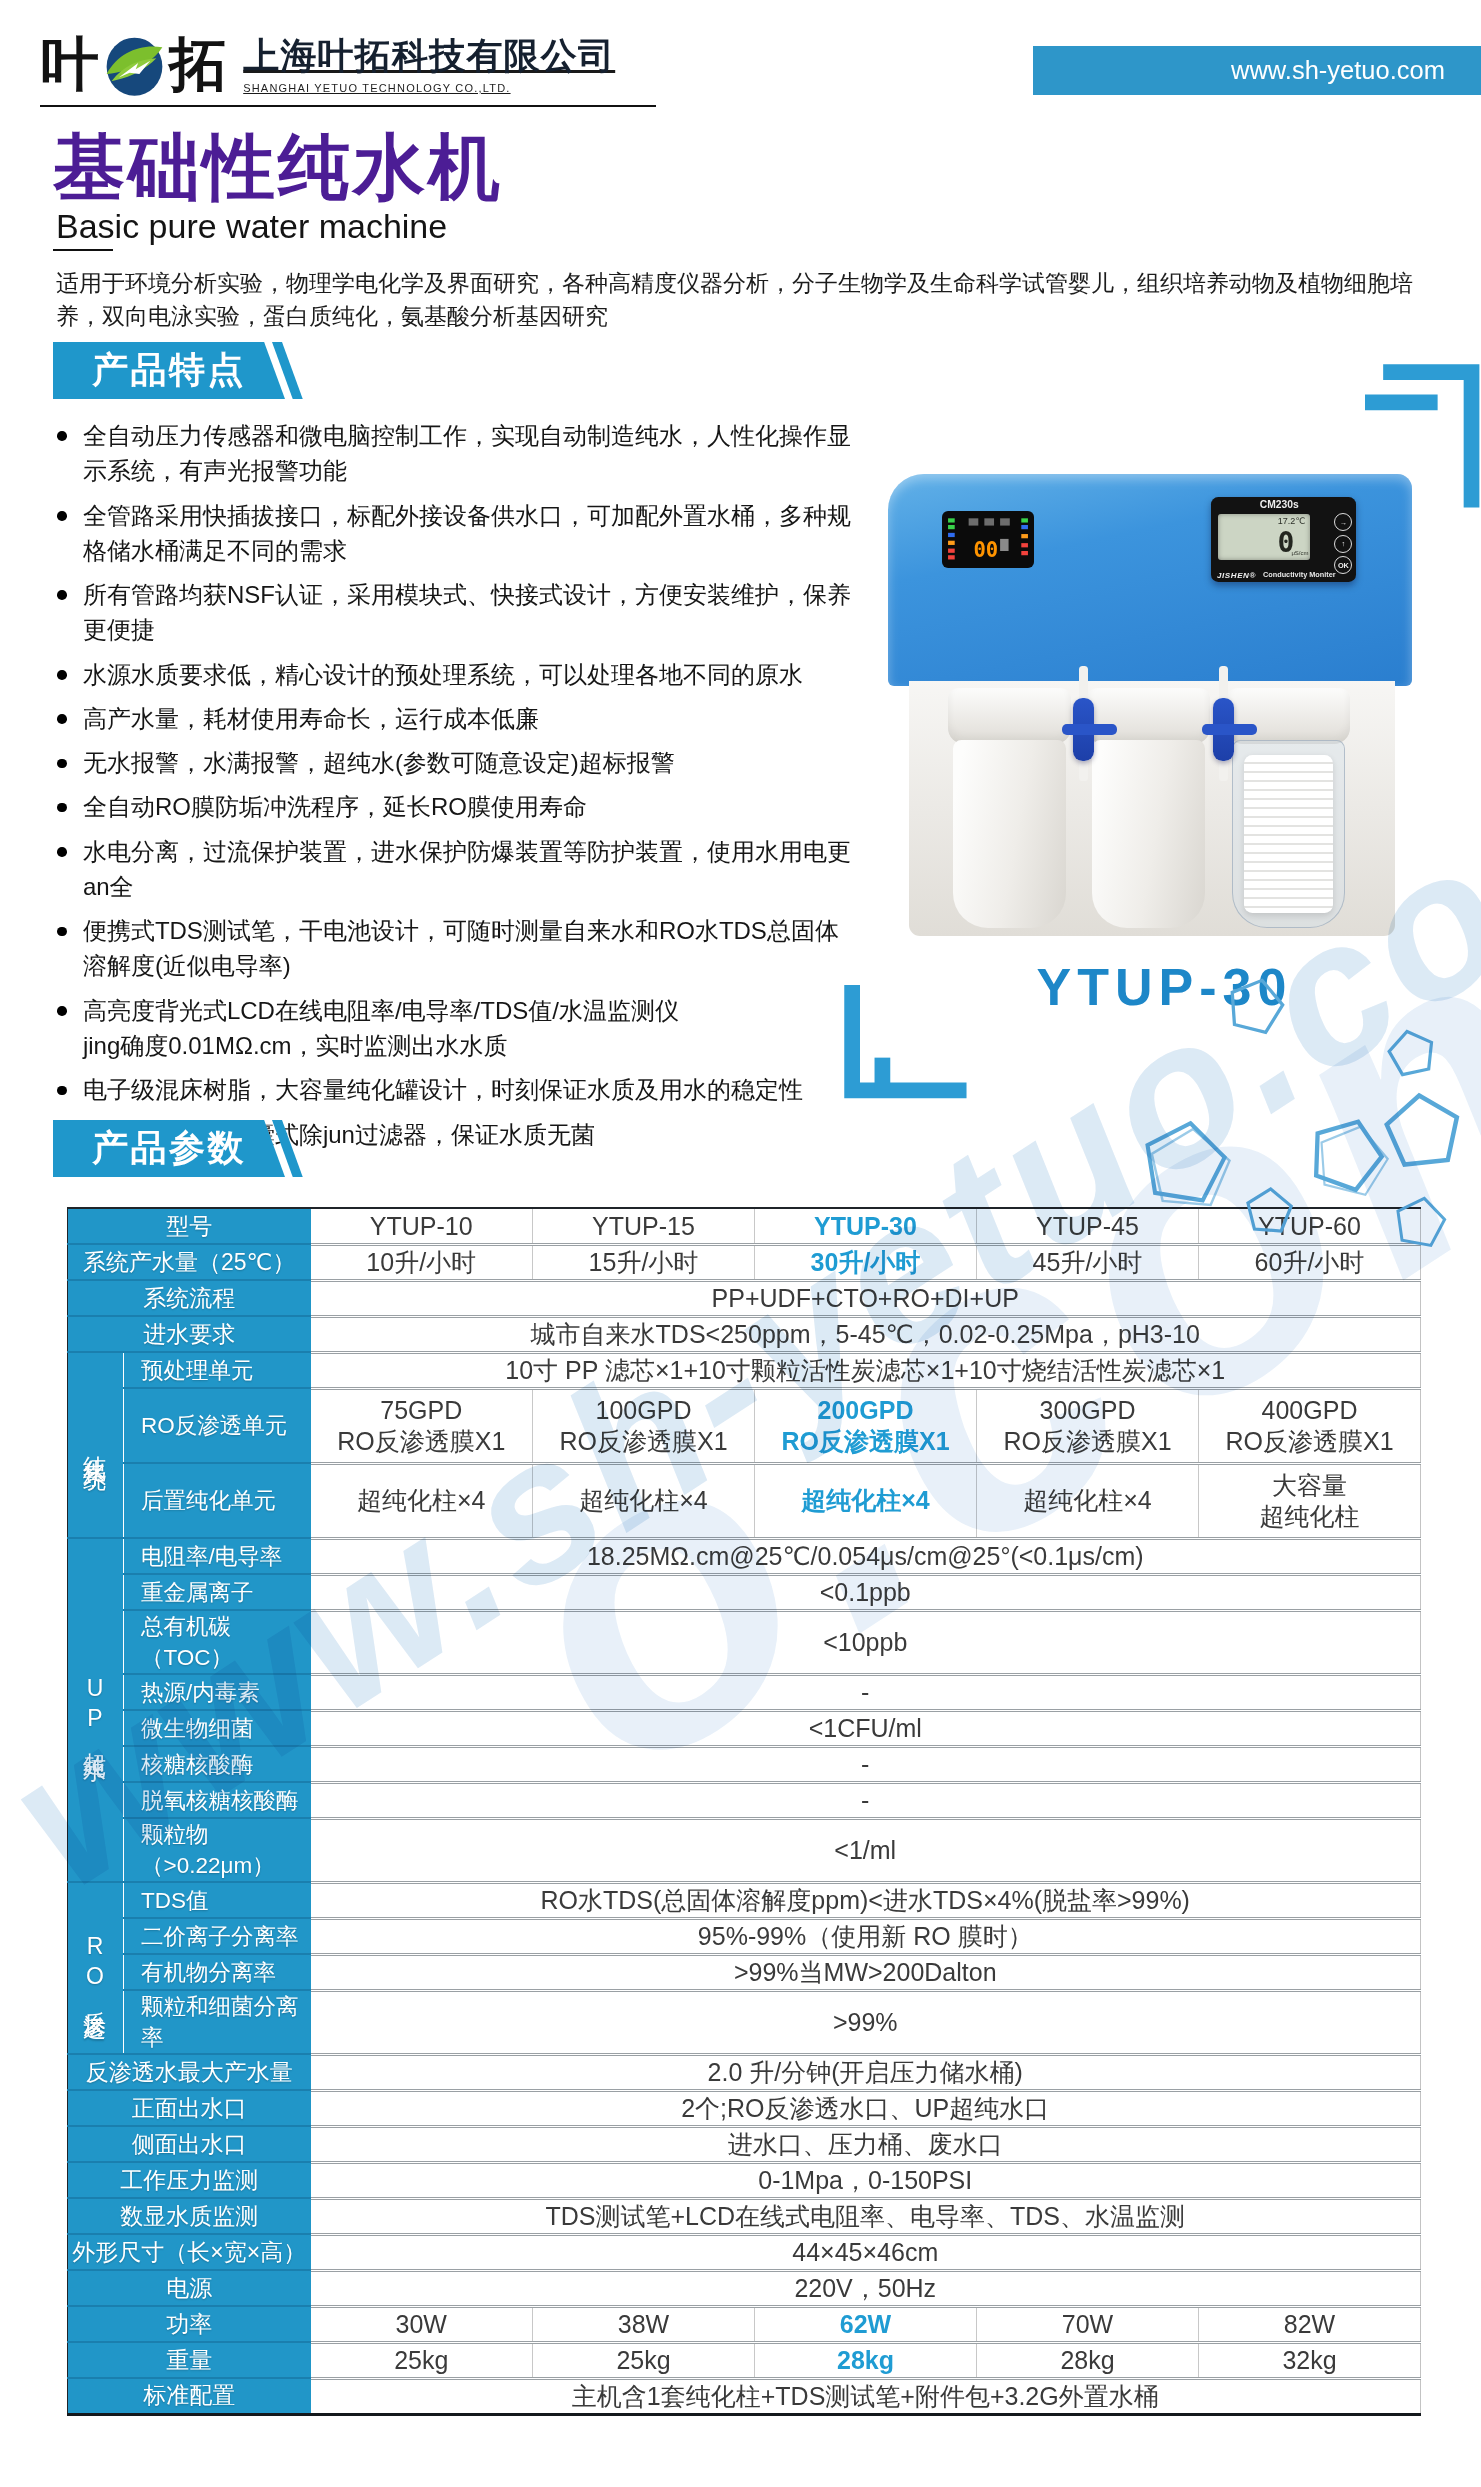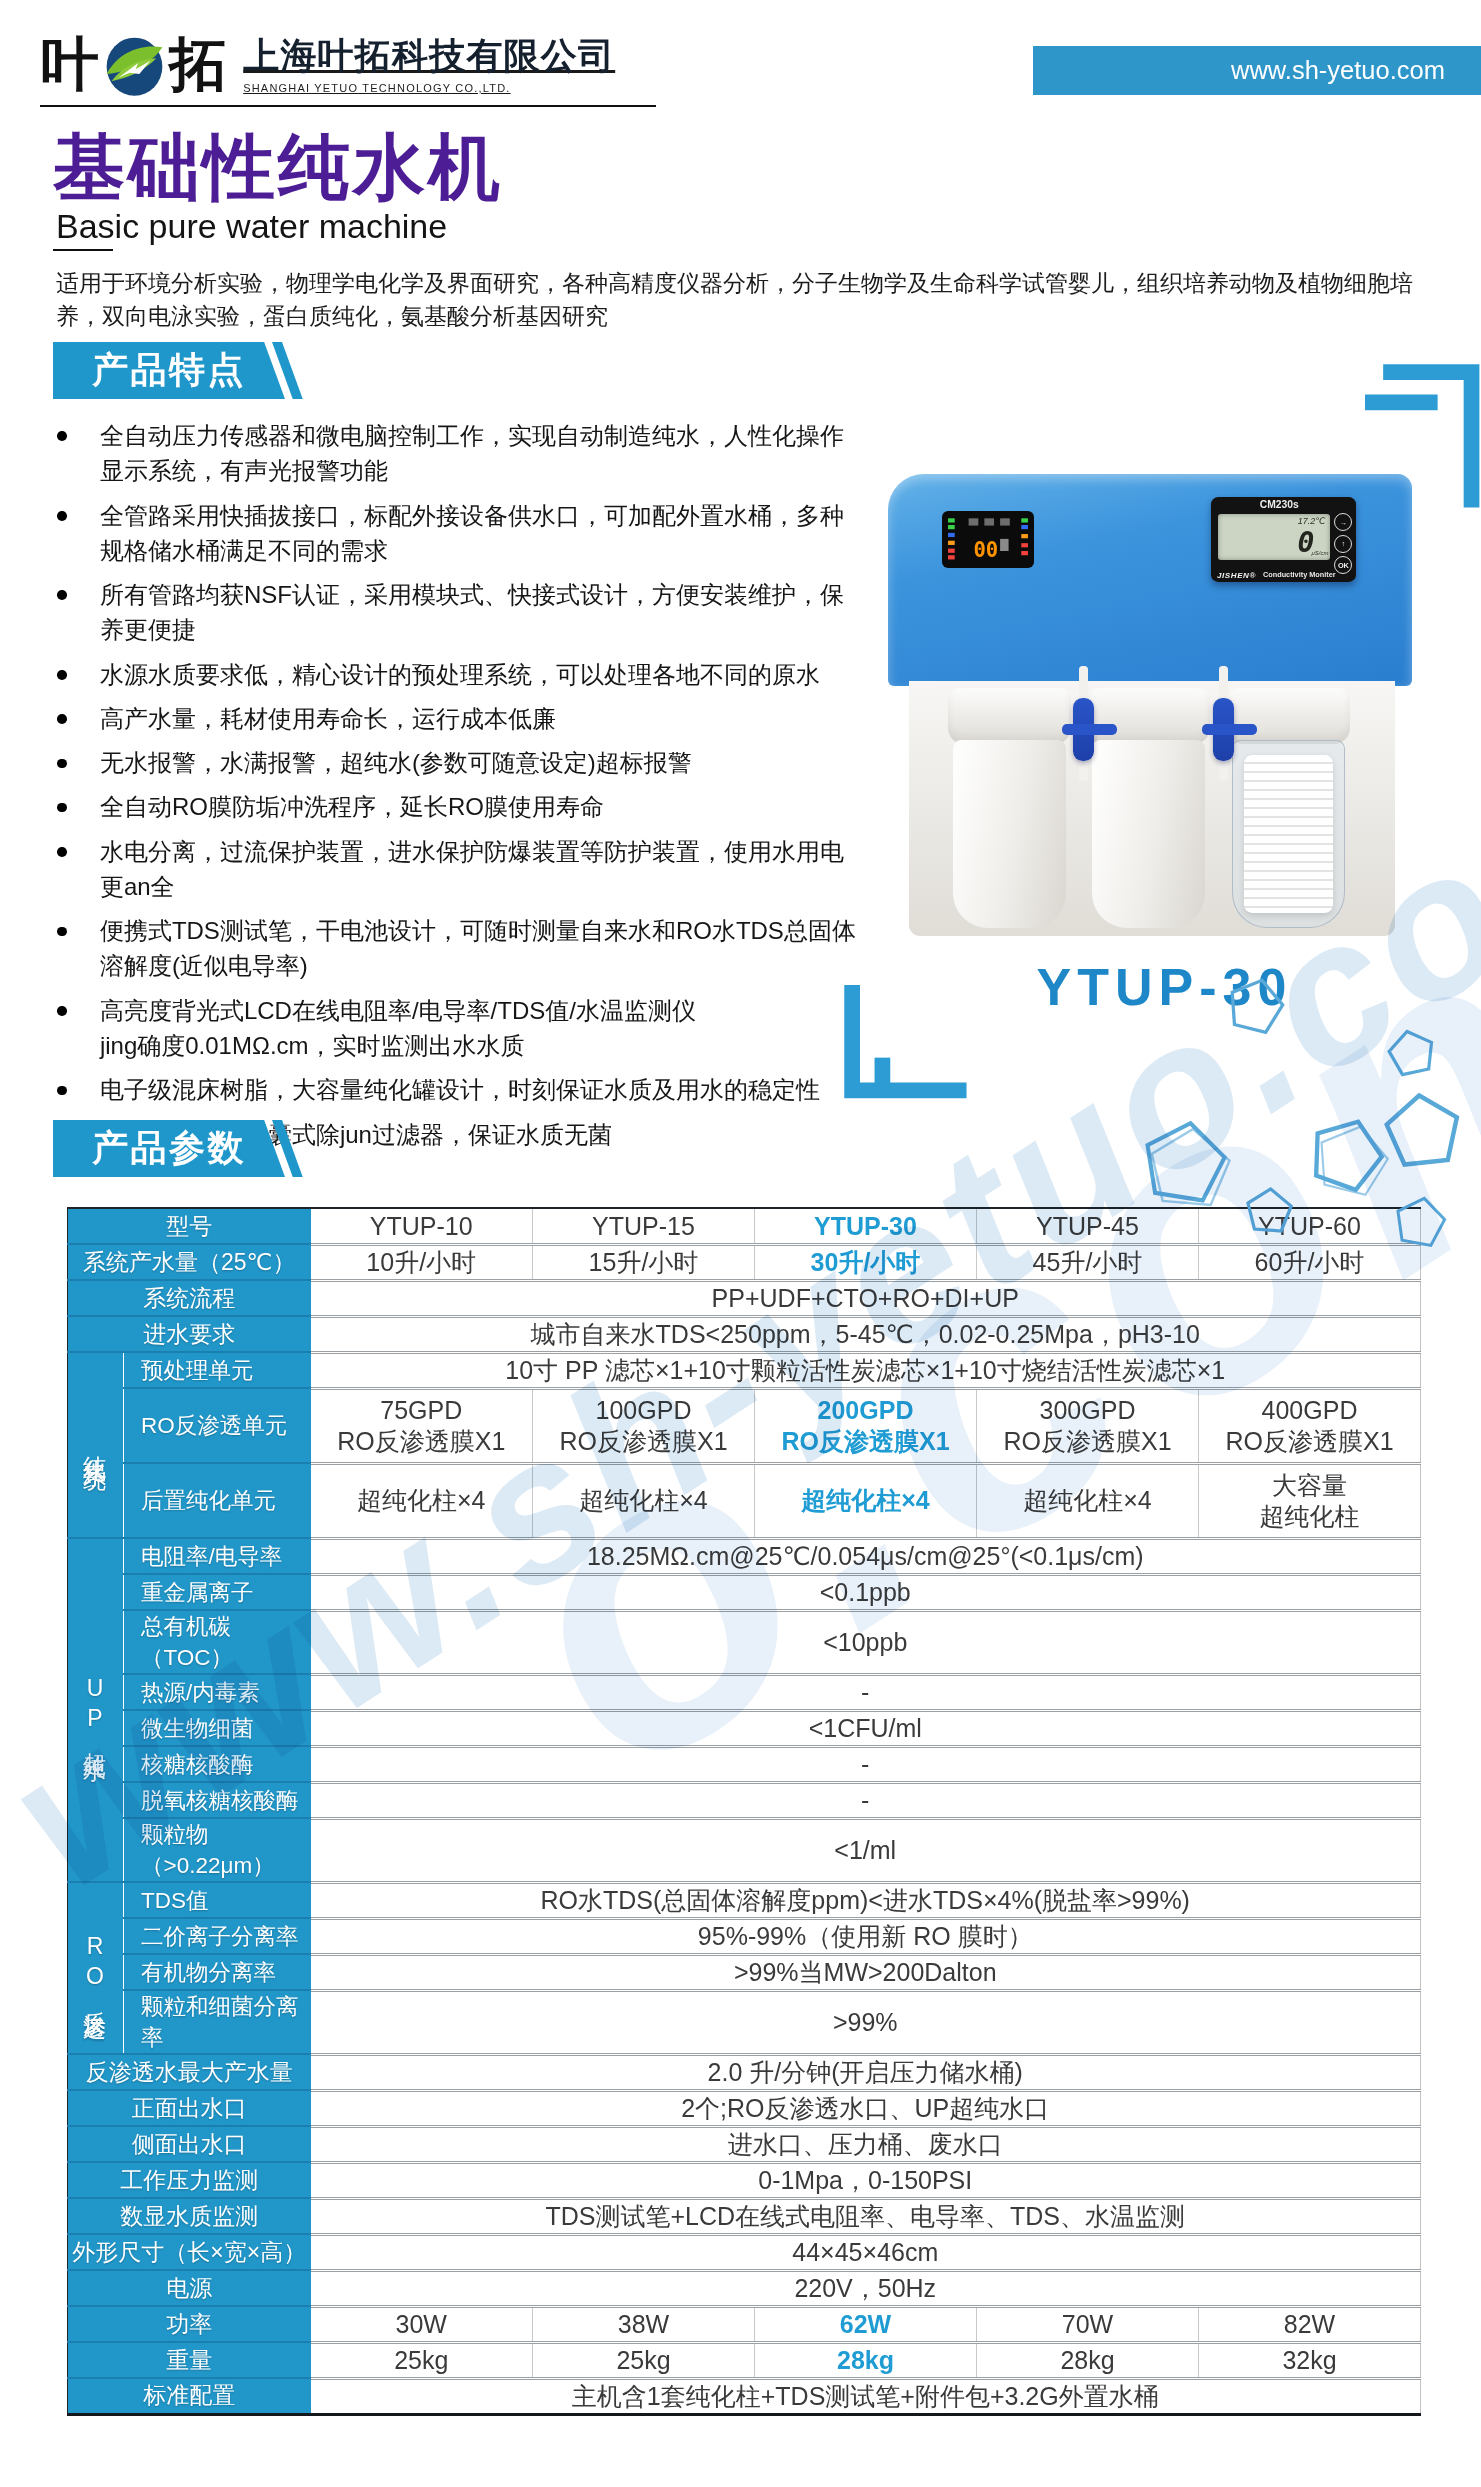--- a/index.html
+++ b/index.html
@@ -28,34 +28,34 @@
   
   .badge{width:232px;height:57px;background:#1f97cb;color:#fff;font-size:36px;font-weight:700;
          letter-spacing:2.4px;display:flex;align-items:center;justify-content:center;
          clip-path:polygon(0 0,91% 0,100% 100%,0 100%);}
   .badge-sliver{width:10.3px;height:57px;background:#1f97cb;transform:skewX(20deg);transform-origin:top left;}
 
   
   .features{left:56px;top:418px;width:802px;}
   .feat{display:flex;margin-bottom:9px;font-size:24px;line-height:1.47;color:#161616;}
   .feat .dot{flex:none;width:9.7px;height:9.7px;border-radius:50%;background:#000;margin:13.4px 16px 0 1.2px;}
-  .feat .txt{white-space:pre-line;margin-left:17px;}
+  .feat .txt{white-space:pre-line;}
 
   
   .photo{left:848px;top:389px;width:633px;height:669px;}
   .m-top{position:absolute;left:40px;top:85px;width:524px;height:212px;border-radius:36px 14.6px 6px 6px;
          background:linear-gradient(168deg,#62b1e8 0%,#3c94dd 34%,#2a7ecf 100%);box-shadow:inset 0 4.9px 11px rgba(255,255,255,.35);}
   .m-base{position:absolute;left:61px;top:292px;width:486px;height:255px;border-radius:0 0 11px 11px;
           background:linear-gradient(#f7f6f4,#e0ddd7);}
   .disp-left{position:absolute;left:94px;top:122px;}
   .monitor{position:absolute;left:363px;top:108px;width:145px;height:85px;background:#121212;border-radius:7.3px;
            box-shadow:0 3.6px 7.3px rgba(0,0,40,.35);}
   .mon-model{position:absolute;left:0;right:8.5px;top:2.4px;text-align:center;color:#eee;font-size:10.3px;font-weight:700;}
-  .mon-lcd{position:absolute;left:7.3px;top:17px;width:112px;height:46px;background:#ccd5c4;border-radius:3px;
-           box-shadow:inset 0 0 4.9px rgba(0,0,0,.35);font-style:italic;}
+  .mon-lcd{position:absolute;left:7.3px;top:17px;width:92px;height:46px;background:#ccd5c4;border-radius:3px;
+           box-shadow:inset 0 0 4.9px rgba(0,0,0,.35);}
   .mon-temp{position:absolute;right:4.9px;top:2.4px;font-size:9px;color:#2b2f28;}
   .mon-val{position:absolute;right:16px;bottom:1.2px;font-size:28px;font-weight:700;color:#23261f;
            font-family:"DejaVu Sans Mono","Liberation Mono",monospace;}
   .mon-unit{position:absolute;right:1.8px;bottom:3.6px;font-size:6px;color:#2b2f28;}
   .mon-btns{position:absolute;right:3.6px;top:16px;display:flex;flex-direction:column;gap:3.6px;}
   .mon-btn{width:16px;height:16px;border:1.2px solid #ddd;border-radius:50%;color:#eee;font-size:7.3px;
            display:flex;align-items:center;justify-content:center;font-weight:700;}
   .mon-brand{position:absolute;left:6px;bottom:2.4px;color:#f0f0f0;font-size:8px;font-style:italic;font-weight:700;letter-spacing:0.6px;margin-top:40px;}
   .mon-lbl{position:absolute;left:52px;bottom:3px;color:#e8e8e8;font-size:7.3px;font-weight:700;}
   .cart{position:absolute;top:299px;width:113px;height:241px;}

